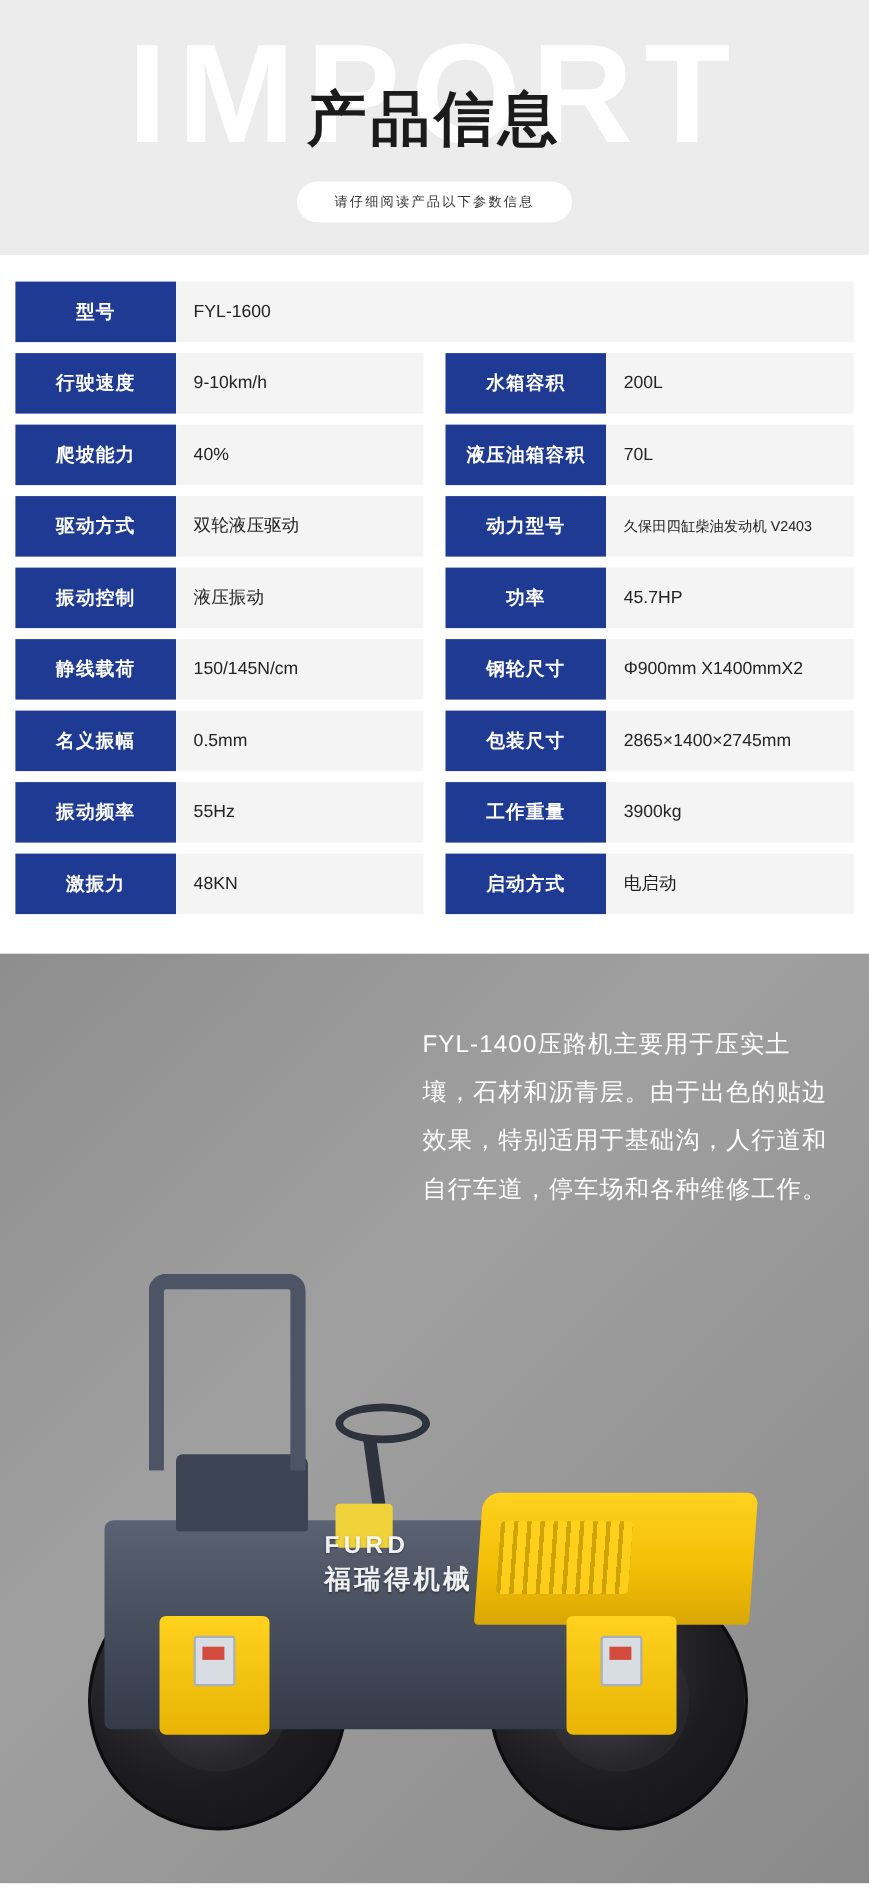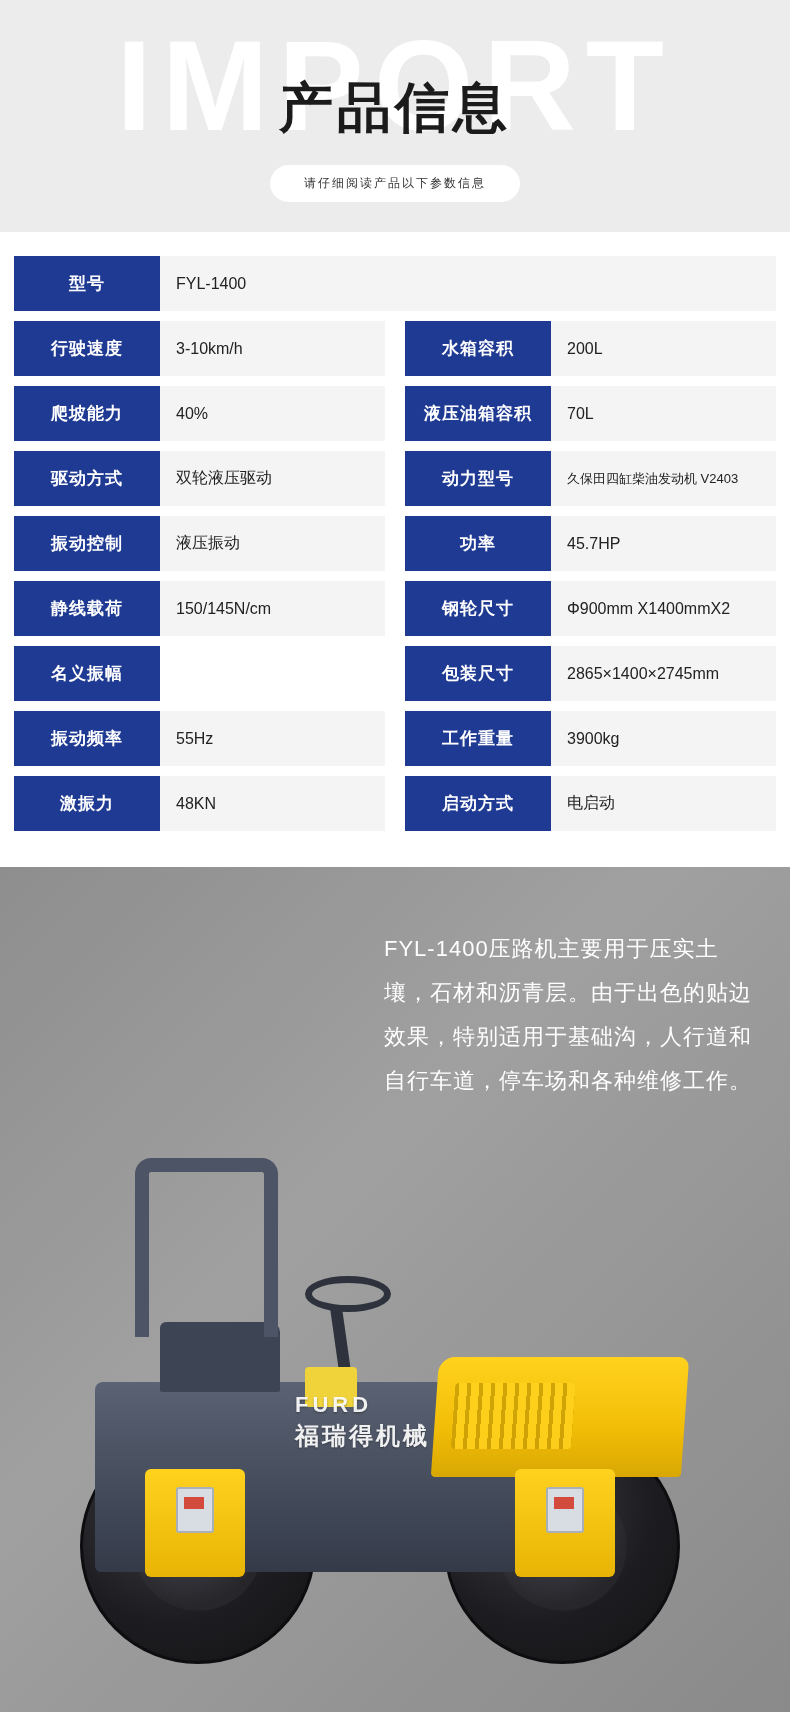--- a/index.html
+++ b/index.html
@@ -298,28 +298,28 @@
     <div class="watermark">IMPORT</div>
     <div class="header-title">产品信息</div>
     <div class="header-sub">请仔细阅读产品以下参数信息</div>
   </div>
 
   <div class="specs">
 
     <div class="spec-row full">
       <div class="spec-pair">
         <div class="spec-label">型号</div>
-        <div class="spec-value">FYL-1400</div>
+        <div class="spec-value">FYL-1600</div>
       </div>
     </div>
 
     <div class="spec-row">
       <div class="spec-pair">
         <div class="spec-label">行驶速度</div>
-        <div class="spec-value">3-10km/h</div>
+        <div class="spec-value">9-10km/h</div>
       </div>
       <div class="spec-pair">
         <div class="spec-label">水箱容积</div>
         <div class="spec-value">200L</div>
       </div>
     </div>
 
     <div class="spec-row">
       <div class="spec-pair">
         <div class="spec-label">爬坡能力</div>
@@ -360,20 +360,21 @@
       </div>
       <div class="spec-pair">
         <div class="spec-label">钢轮尺寸</div>
         <div class="spec-value">Φ900mm X1400mmX2</div>
       </div>
     </div>
 
     <div class="spec-row">
       <div class="spec-pair">
         <div class="spec-label">名义振幅</div>
+        <div class="spec-value">0.5mm</div>
       </div>
       <div class="spec-pair">
         <div class="spec-label">包装尺寸</div>
         <div class="spec-value">2865×1400×2745mm</div>
       </div>
     </div>
 
     <div class="spec-row">
       <div class="spec-pair">
         <div class="spec-label">振动频率</div>

